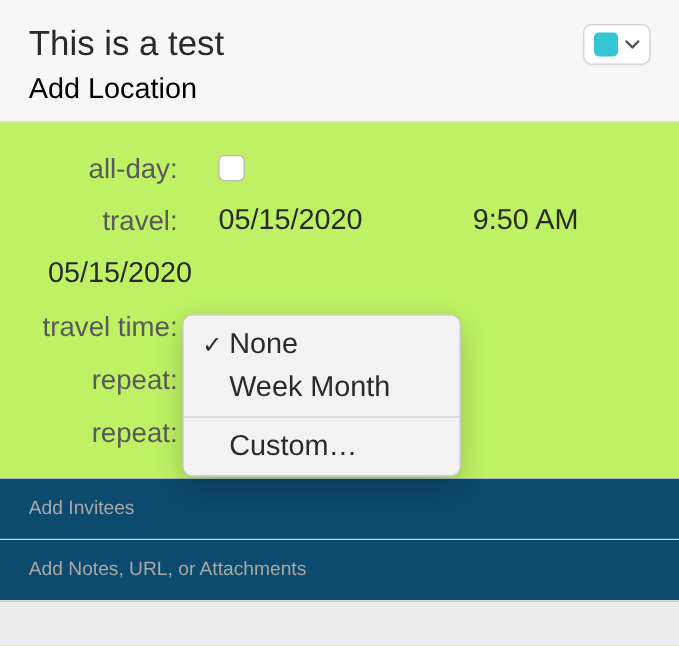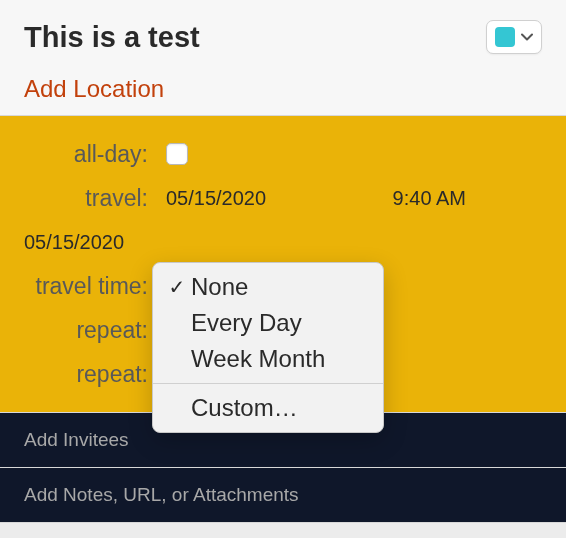--- a/index.html
+++ b/index.html
@@ -20,21 +20,21 @@
       padding: 20px 24px 12px 24px;
       border-bottom: 1px solid #d8d8d8;
     }
     .title-row {
       display: flex;
       justify-content: space-between;
       align-items: center;
     }
     .title {
       font-size: 29px;
-      font-weight: 700;
+      font-weight: 400;
       color: #2a2a2a;
     }
     .color-selector {
       display: flex;
       align-items: center;
       gap: 6px;
       background: #fff;
       border: 1px solid #d0d0d0;
       border-radius: 7px;
       padding: 6px 8px;
@@ -52,68 +52,69 @@
       display: flex;
       align-items: center;
       justify-content: center;
     }
     .chevron-down svg {
       width: 12px;
       height: 8px;
     }
     .location {
       font-size: 24px;
-      color: #c2410c;
-      margin-top: 21px;
+      color: #000000;
+      margin-top: 7px;
     }
     .details {
-      background: #eab308;
+      background: #bef264;
       padding: 22px 24px 10px 24px;
       border-bottom: 1px solid #d8d8d8;
     }
     .row {
       display: flex;
       align-items: center;
       margin-bottom: 12px;
       min-height: 32px;
     }
     .label {
       width: 142px;
       text-align: right;
       font-size: 23px;
       color: #595959;
       padding-right: 18px;
     }
     .value-cell {
       display: flex;
       align-items: center;
-      font-size: 20px;
+      font-size: 24px;
       color: #2a2a2a;
+      margin-left: 16px;
     }
     .date-val {
       width: 170px;
     }
     .time-val {
       width: 130px;
       text-align: right;
     }
     .checkbox {
       width: 22px;
       height: 22px;
       border: 1px solid #b8b8b8;
       border-radius: 5px;
       background: #fff;
       box-shadow: inset 0 1px 2px rgba(0,0,0,0.08);
     }
     .section {
       padding: 16px 24px;
       border-bottom: 1px solid #d8d8d8;
-      font-size: 19px;
+      font-size: 16px;
       color: #a8a8a8;
-      background: #0f172a;
+      background: #0c4a6e;
     }
     .dropdown {
       position: absolute;
       top: 262px;
       left: 152px;
       width: 232px;
       background: #f2f2f2;
       border: 1px solid #c8c8c8;
       border-radius: 8px;
       box-shadow: 0 8px 24px rgba(0,0,0,0.2);
@@ -160,21 +161,21 @@
   <div class="row">
     <div class="label">all-day:</div>
     <div class="value-cell">
       <div class="checkbox"></div>
     </div>
   </div>
   <div class="row">
     <div class="label">travel:</div>
     <div class="value-cell">
       <div class="date-val">05/15/2020</div>
-      <div class="time-val">9:40 AM</div>
+      <div class="time-val">9:50 AM</div>
     </div>
   </div>
   <div class="row">
     <div class="value-cell">
       <div class="date-val">05/15/2020</div>
     </div>
   </div>
   <div class="row">
     <div class="label">travel time:</div>
   </div>
@@ -189,24 +190,20 @@
 <div class="section">Add Invitees</div>
 <div class="section">Add Notes, URL, or Attachments</div>
 
 <div class="dropdown">
   <div class="dropdown-item">
     <span class="check-col">✓</span>
     <span>None</span>
   </div>
   <div class="dropdown-item">
     <span class="check-col"></span>
-    <span>Every Day</span>
-  </div>
-  <div class="dropdown-item">
-    <span class="check-col"></span>
     <span>Week Month</span>
   </div>
   <div class="dropdown-sep"></div>
   <div class="dropdown-item">
     <span class="check-col"></span>
     <span>Custom…</span>
   </div>
 </div>
 
 </body></html>

